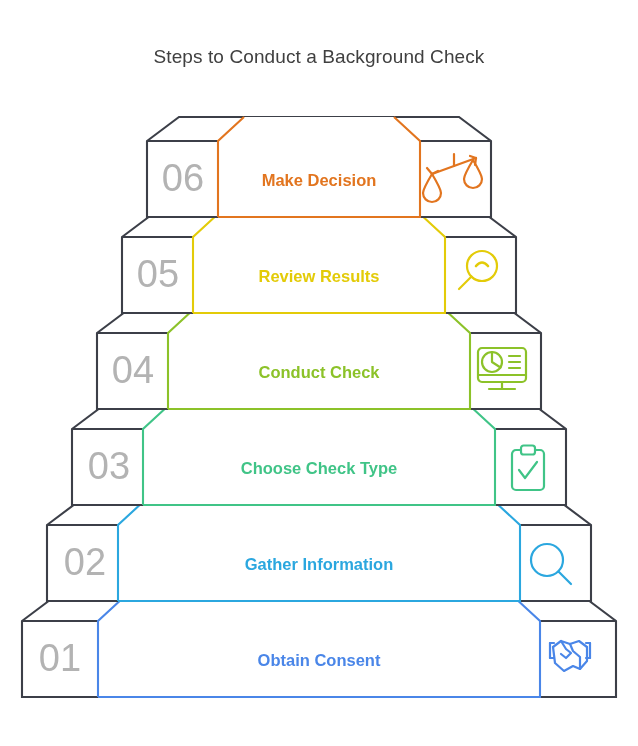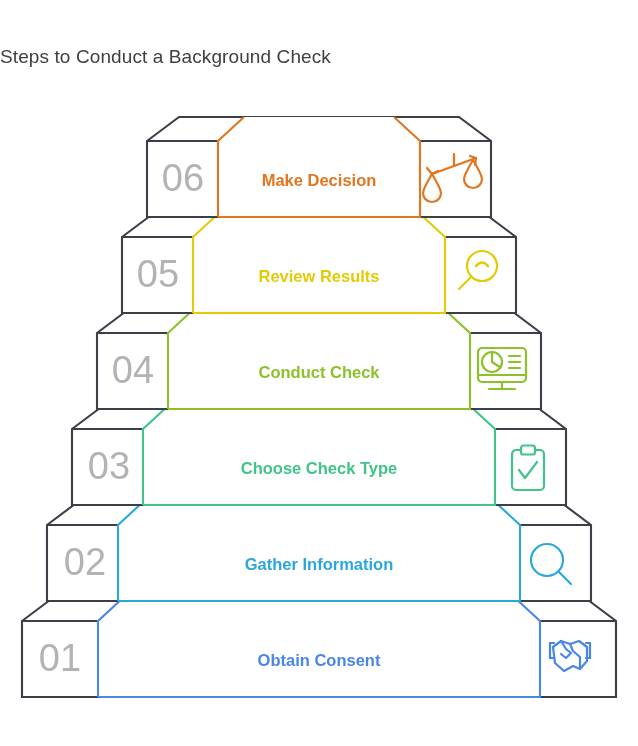--- a/index.html
+++ b/index.html
@@ -18,21 +18,21 @@
     position: relative;
     width: 638px;
     height: 746px;
     background: #ffffff;
   }
   .title {
     position: absolute;
     left: 0;
     top: 46px;
     width: 638px;
-    text-align: left;
+    text-align: center;
     font-size: 19px;
     font-weight: 400;
     color: #404040;
     letter-spacing: 0.1px;
   }
   svg.diagram {
     position: absolute;
     left: 0;
     top: 0;
     width: 638px;

